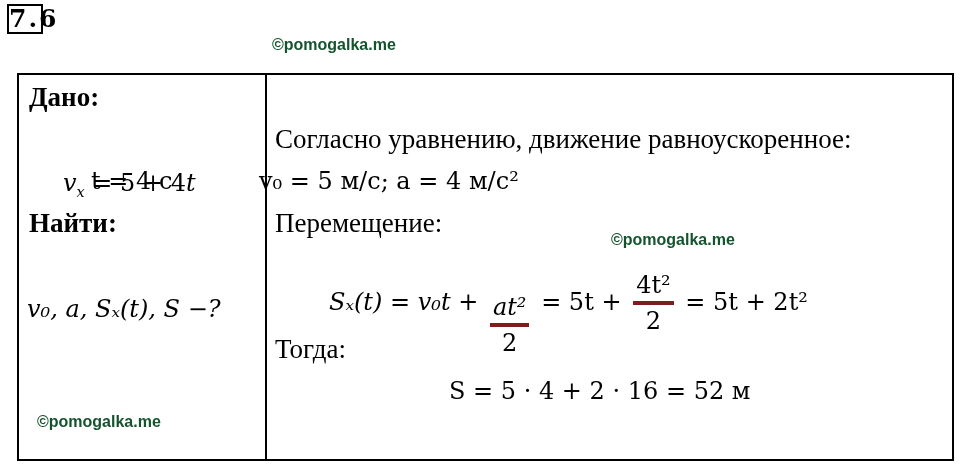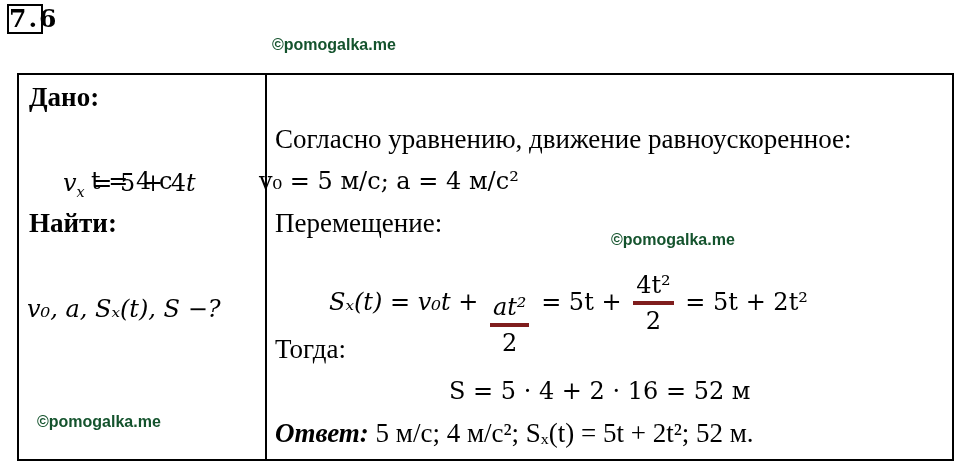--- a/index.html
+++ b/index.html
@@ -41,17 +41,13 @@
   <div class="t m" style="left:310px; top:172px; line-height:66px; height:70px;">
     <span class="i">Sₓ(t) = v₀t +</span>
     <span class="frac"><span class="n i">at²</span><span class="d">2</span></span>
     <span>= 5t +</span>
     <span class="frac"><span class="n">4t²</span><span class="d">2</span></span>
     <span>= 5t + 2t²</span>
   </div>
 
   <div class="t" style="left:256px; top:258px;">Тогда:</div>
   <div class="t m" style="left:430px; top:300px;">S = 5 · 4 + 2 · 16 = 52 м</div>
-  <div class="t" style="left:256px; top:342px;">
-    <span class="b i">Ответ:</span>
-    <span>5 м/с; 4 м/с²; Sₓ(t) = 5t + 2t²; 52 м.</span>
-  </div>
 </div>
 
 </body></html>

